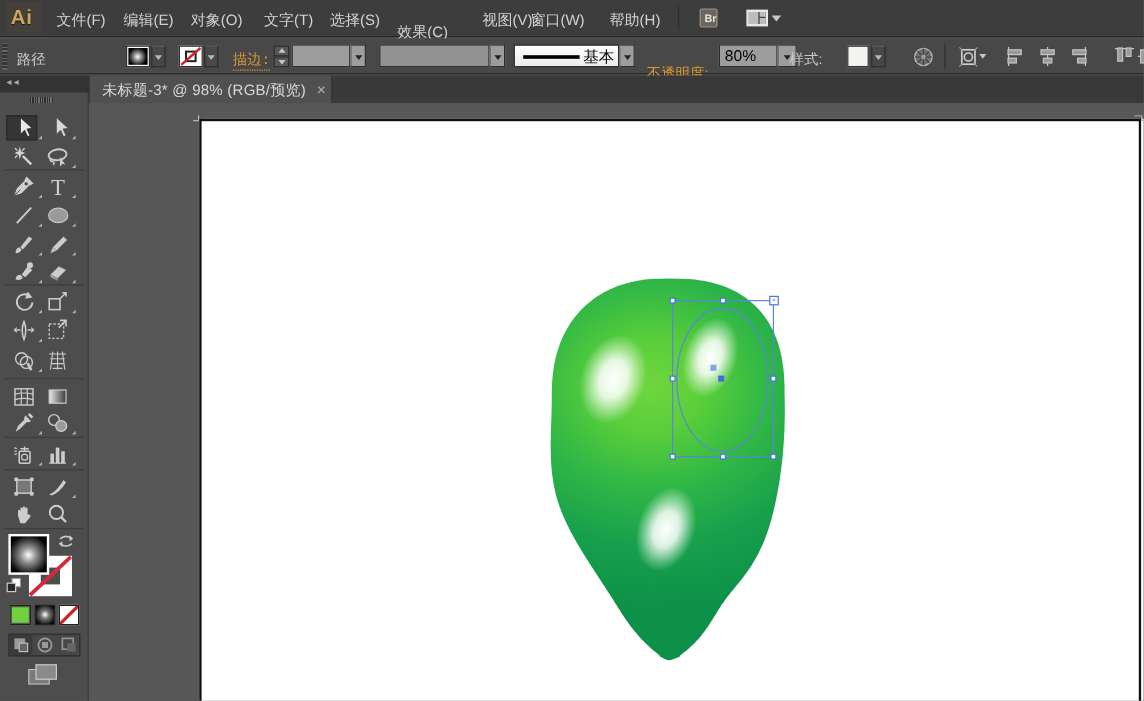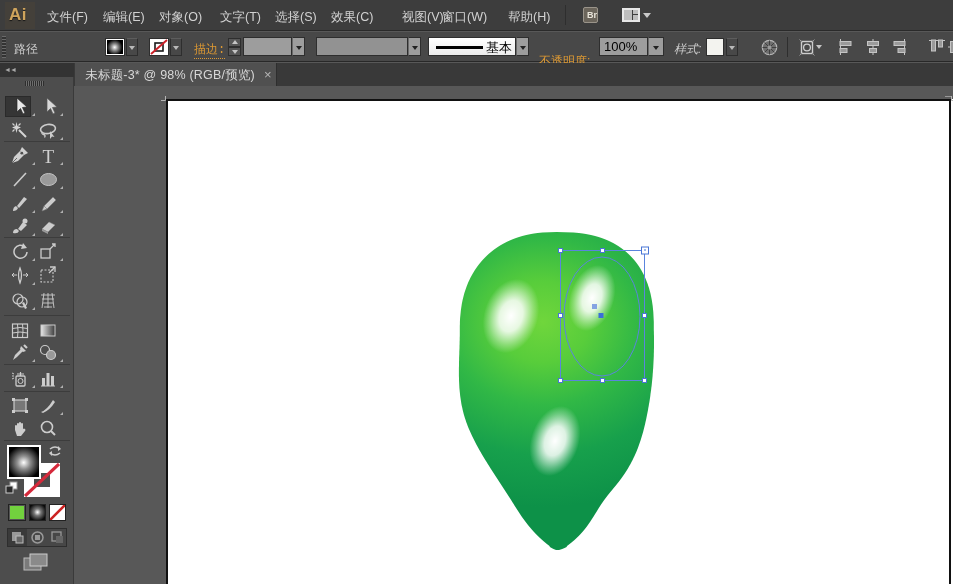--- a/index.html
+++ b/index.html
@@ -41,21 +41,21 @@
 <body>
 
 <div id="menubar">
   <div class="abs" style="left:5px; top:2px; width:30px; height:27px; background:#44403a;"></div>
   <div class="abs" style="left:9px; top:5px; font-size:17px; font-weight:bold; color:#cfa45c; text-shadow:0 1px 1px #161616; letter-spacing:0.5px;">Ai</div>
   <div class="menuitem" style="left:47px;">文件(F)</div>
   <div class="menuitem" style="left:103px;">编辑(E)</div>
   <div class="menuitem" style="left:159px;">对象(O)</div>
   <div class="menuitem" style="left:220px;">文字(T)</div>
   <div class="menuitem" style="left:275px;">选择(S)</div>
-  <div class="menuitem" style="left:331px;">效果(C)</div>
+  <div class="menuitem" style="left:331px;margin-top:10px;">效果(C)</div>
   <div class="menuitem" style="left:402px;">视图(V)</div>
   <div class="menuitem" style="left:442px;">窗口(W)</div>
   <div class="menuitem" style="left:508px;">帮助(H)</div>
   <div class="abs" style="left:565px; top:5px; width:1px; height:20px; background:#2e2e2e;"></div>
   <div class="abs" style="left:583px; top:7px; width:15px; height:16px; background:#6b655b; border:1px solid #9a948a; border-radius:2px;">
     <div style="font-size:9px; color:#e8e4da; text-align:right; line-height:14px; font-weight:bold;">Br</div>
   </div>
   <div class="abs" style="left:622px; top:8px; width:18px; height:14px; border:2px solid #e8e8e8; background:#3d3d3d;">
     <div class="abs" style="left:0px; top:0px; width:8px; height:10px; background:#bdbdbd;"></div>
     <div class="abs" style="left:9px; top:0px; width:5px; height:4px; background:#bdbdbd;"></div>
@@ -107,27 +107,27 @@
   <div class="abs" style="left:428px; top:5px; width:88px; height:19px; background:linear-gradient(#ffffff,#ececec); border:1px solid #2e2e2e;">
     <div class="abs" style="left:7px; top:8px; width:47px; height:2.5px; background:#000;"></div>
     <div class="abs" style="left:57px; top:1px; font-size:13px; color:#000;">基本</div>
   </div>
   <div class="comboarrow" style="left:516px;">
       <div class="darr"></div>
     </div>
 
   <span class="ctext orange abs" style="left:539px;margin-top:12px;">不透明度:</span>
   <div class="combo" style="left:599px; width:49px;">
-    <div style="font-size:13px; color:#000; padding:1px 0 0 4px;">100%</div>
+    <div style="font-size:13px; color:#000; padding:1px 0 0 4px;">80%</div>
   </div>
   <div class="comboarrow" style="left:648px; width:16px;">
       <div class="darr" style="left:4px;"></div>
     </div>
 
-  <span class="ctext abs" style="left:674px;font-style:italic;">样式:</span>
+  <span class="ctext abs" style="left:658px;">样式:</span>
   <div class="swbtn" style="left:706px; width:18px; background:#f3f3ef;"></div>
   <div class="swdrop" style="left:726px;">
       <div class="darr"></div>
     </div>
 
   <svg class="abs" style="left:761px; top:7px;" width="17" height="17" viewBox="0 0 17 17">
     <circle cx="8.5" cy="8.5" r="7.2" fill="#6e6e6e" stroke="#b5b5b5" stroke-width="1.2"></circle>
     <g stroke="#3f3f3f" stroke-width="1">
       <line x1="8.5" y1="1.5" x2="8.5" y2="15.5"></line>
       <line x1="1.5" y1="8.5" x2="15.5" y2="8.5"></line>

